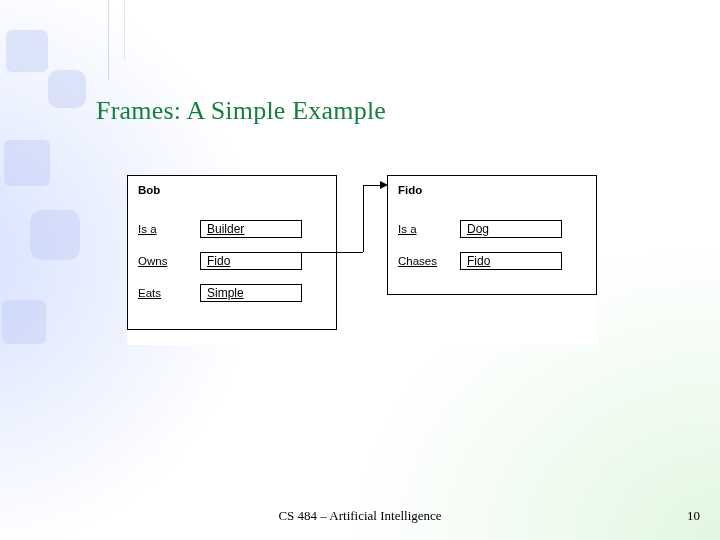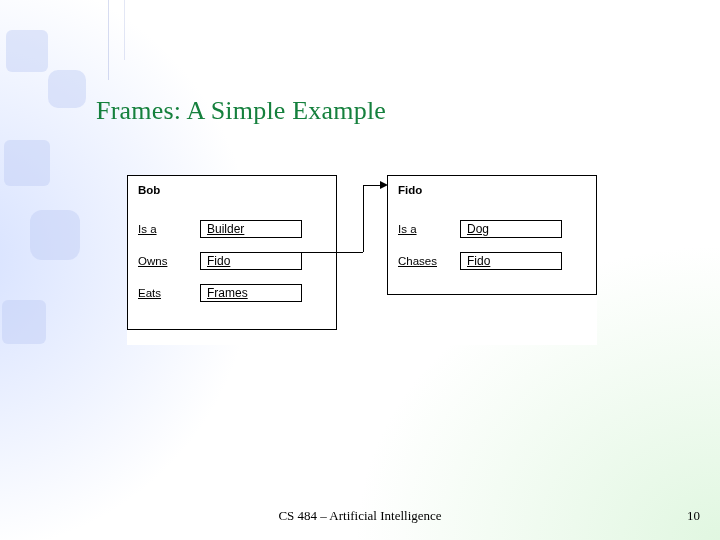--- a/index.html
+++ b/index.html
@@ -179,21 +179,21 @@
       <div class="slot">
         <div class="slot-label">Is a</div>
         <div class="slot-value">Builder</div>
       </div>
       <div class="slot">
         <div class="slot-label">Owns</div>
         <div class="slot-value" id="owns-value">Fido</div>
       </div>
       <div class="slot">
         <div class="slot-label">Eats</div>
-        <div class="slot-value">Frames</div>
+        <div class="slot-value">Simple</div>
       </div>
     </div>
 
     <div class="frame right">
       <div class="frame-title">Fido</div>
 
       <div class="slot">
         <div class="slot-label">Is a</div>
         <div class="slot-value">Dog</div>
       </div>

